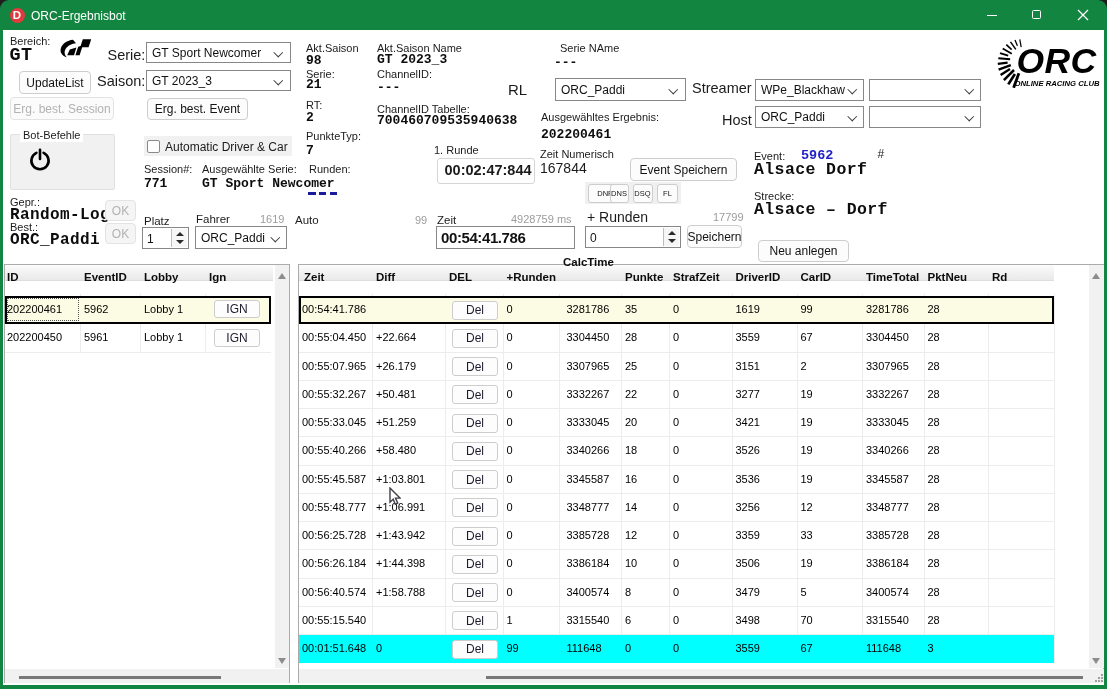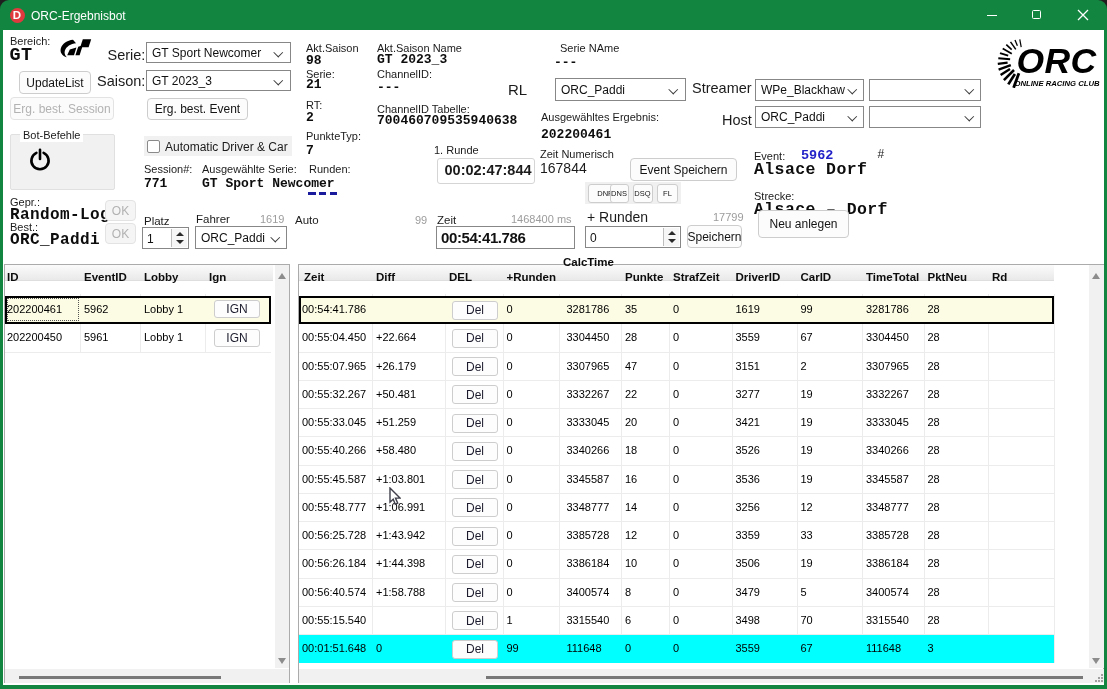--- a/index.html
+++ b/index.html
@@ -83,21 +83,21 @@
       <span class="bx"></span>
       <span class="su" style="top:4px"></span>
       <span class="sd" style="bottom:4px"></span>
     </div>
 <div class="lbl" style="left:196px;top:213px;font-size:11.5px">Fahrer</div>
 <div class="lbl gr" style="left:260px;top:213px">1619</div>
 <div class="combo" style="left:195px;top:226px;width:92px;height:23px">ORC_Paddi<span class="ch" style="right:8px;top:7px"></span></div>
 <div class="lbl" style="left:295px;top:214px;font-size:11.5px">Auto</div>
 <div class="lbl gr" style="left:415px;top:214px">99</div>
 <div class="lbl" style="left:437px;top:214px;font-size:11.5px">Zeit</div>
-<div class="lbl gr" style="left:511px;top:213px">1468400 ms</div>
+<div class="lbl gr" style="left:511px;top:213px">4928759 ms</div>
 <div class="edit" style="left:436px;top:226px;width:139px;height:23px;font-weight:bold;font-size:15px;letter-spacing:-0.4px;padding-left:4px">00:54:41.786</div>
 <div class="lbl" style="left:306px;top:42px">Akt.Saison</div>
 <div class="mono" style="left:306px;top:54px">98</div>
 <div class="lbl" style="left:306px;top:68px">Serie:</div>
 <div class="mono" style="left:306px;top:78px">21</div>
 <div class="lbl" style="left:306px;top:99px">RT:</div>
 <div class="mono" style="left:306px;top:111px">2</div>
 <div class="lbl" style="left:306px;top:130px">PunkteTyp:</div>
 <div class="mono" style="left:306px;top:144px">7</div>
 <div class="lbl" style="left:377px;top:42px">Akt.Saison Name</div>
@@ -141,21 +141,21 @@
 <div class="combo" style="left:755px;top:105.5px;width:109px;height:22px">ORC_Paddi<span class="ch" style="right:8px;top:6.5px"></span></div>
 <div class="combo" style="left:869px;top:105.5px;width:112px;height:22px">
       <span class="ch" style="right:8px;top:6.5px"></span>
     </div>
 <div class="lbl" style="left:754px;top:150px">Event:</div>
 <div class="mono" style="left:801px;top:149px;color:#2222C8;font-size:13.5px">5962</div>
 <div class="lbl" style="left:877.5px;top:148px;font-size:12px">#</div>
 <div class="mono monoL" style="left:754px;top:162px;font-size:16.5px">Alsace Dorf</div>
 <div class="lbl" style="left:754px;top:190px">Strecke:</div>
 <div class="mono monoL" style="left:754px;top:202px;font-size:16.5px">Alsace – Dorf</div>
-<div class="btn" style="left:758px;top:210px;width:91px;height:28px">Neu anlegen</div>
+<div class="btn" style="left:758px;top:240px;width:91px;height:22px">Neu anlegen</div>
 <svg class="abs" style="left:989px;top:36px" width="115" height="52" viewBox="0 0 112 52">
 <line x1="30.7" y1="11.2" x2="29.3" y2="3.3" stroke="#000" stroke-width="1.2"></line>
       <line x1="26.9" y1="9.7" x2="24.5" y2="4.1" stroke="#000" stroke-width="1.3"></line>
       <line x1="25.3" y1="13.4" x2="20.0" y2="5.9" stroke="#000" stroke-width="1.5"></line>
       <line x1="21.2" y1="13.7" x2="15.8" y2="8.7" stroke="#000" stroke-width="1.6"></line>
       <line x1="21.3" y1="17.8" x2="12.2" y2="12.5" stroke="#000" stroke-width="1.7"></line>
       <line x1="17.7" y1="19.7" x2="9.5" y2="17.1" stroke="#000" stroke-width="1.9"></line>
       <line x1="19.6" y1="23.3" x2="7.8" y2="22.3" stroke="#000" stroke-width="2.0"></line>
       <line x1="17.1" y1="26.6" x2="7.3" y2="27.9" stroke="#000" stroke-width="2.1"></line>
       <line x1="20.3" y1="29.1" x2="8.1" y2="33.6" stroke="#000" stroke-width="2.3"></line>
@@ -239,21 +239,21 @@
 <div class="cell" style="left:735.5px;top:331.25px">3559</div>
 <div class="cell" style="left:800.5px;top:331.25px">67</div>
 <div class="cell" style="left:866px;top:331.25px">3304450</div>
 <div class="cell" style="left:927.5px;top:331.25px">28</div>
 <div class="hline" style="left:298.5px;top:379.80px;width:755.0px"></div>
 <div class="cell" style="left:302px;top:359.50px">00:55:07.965</div>
 <div class="cell" style="left:376px;top:359.50px">+26.179</div>
 <div class="sbtn" style="left:452px;top:357.00px;width:46px;height:19px">Del</div>
 <div class="cell" style="left:506.5px;top:359.50px">0</div>
 <div class="cell" style="left:566.5px;top:359.50px">3307965</div>
-<div class="cell" style="left:625px;top:359.50px">47</div>
+<div class="cell" style="left:625px;top:359.50px">25</div>
 <div class="cell" style="left:673px;top:359.50px">0</div>
 <div class="cell" style="left:735.5px;top:359.50px">3151</div>
 <div class="cell" style="left:800.5px;top:359.50px">2</div>
 <div class="cell" style="left:866px;top:359.50px">3307965</div>
 <div class="cell" style="left:927.5px;top:359.50px">28</div>
 <div class="hline" style="left:298.5px;top:408.05px;width:755.0px"></div>
 <div class="cell" style="left:302px;top:387.75px">00:55:32.267</div>
 <div class="cell" style="left:376px;top:387.75px">+50.481</div>
 <div class="sbtn" style="left:452px;top:385.25px;width:46px;height:19px">Del</div>
 <div class="cell" style="left:506.5px;top:387.75px">0</div>

